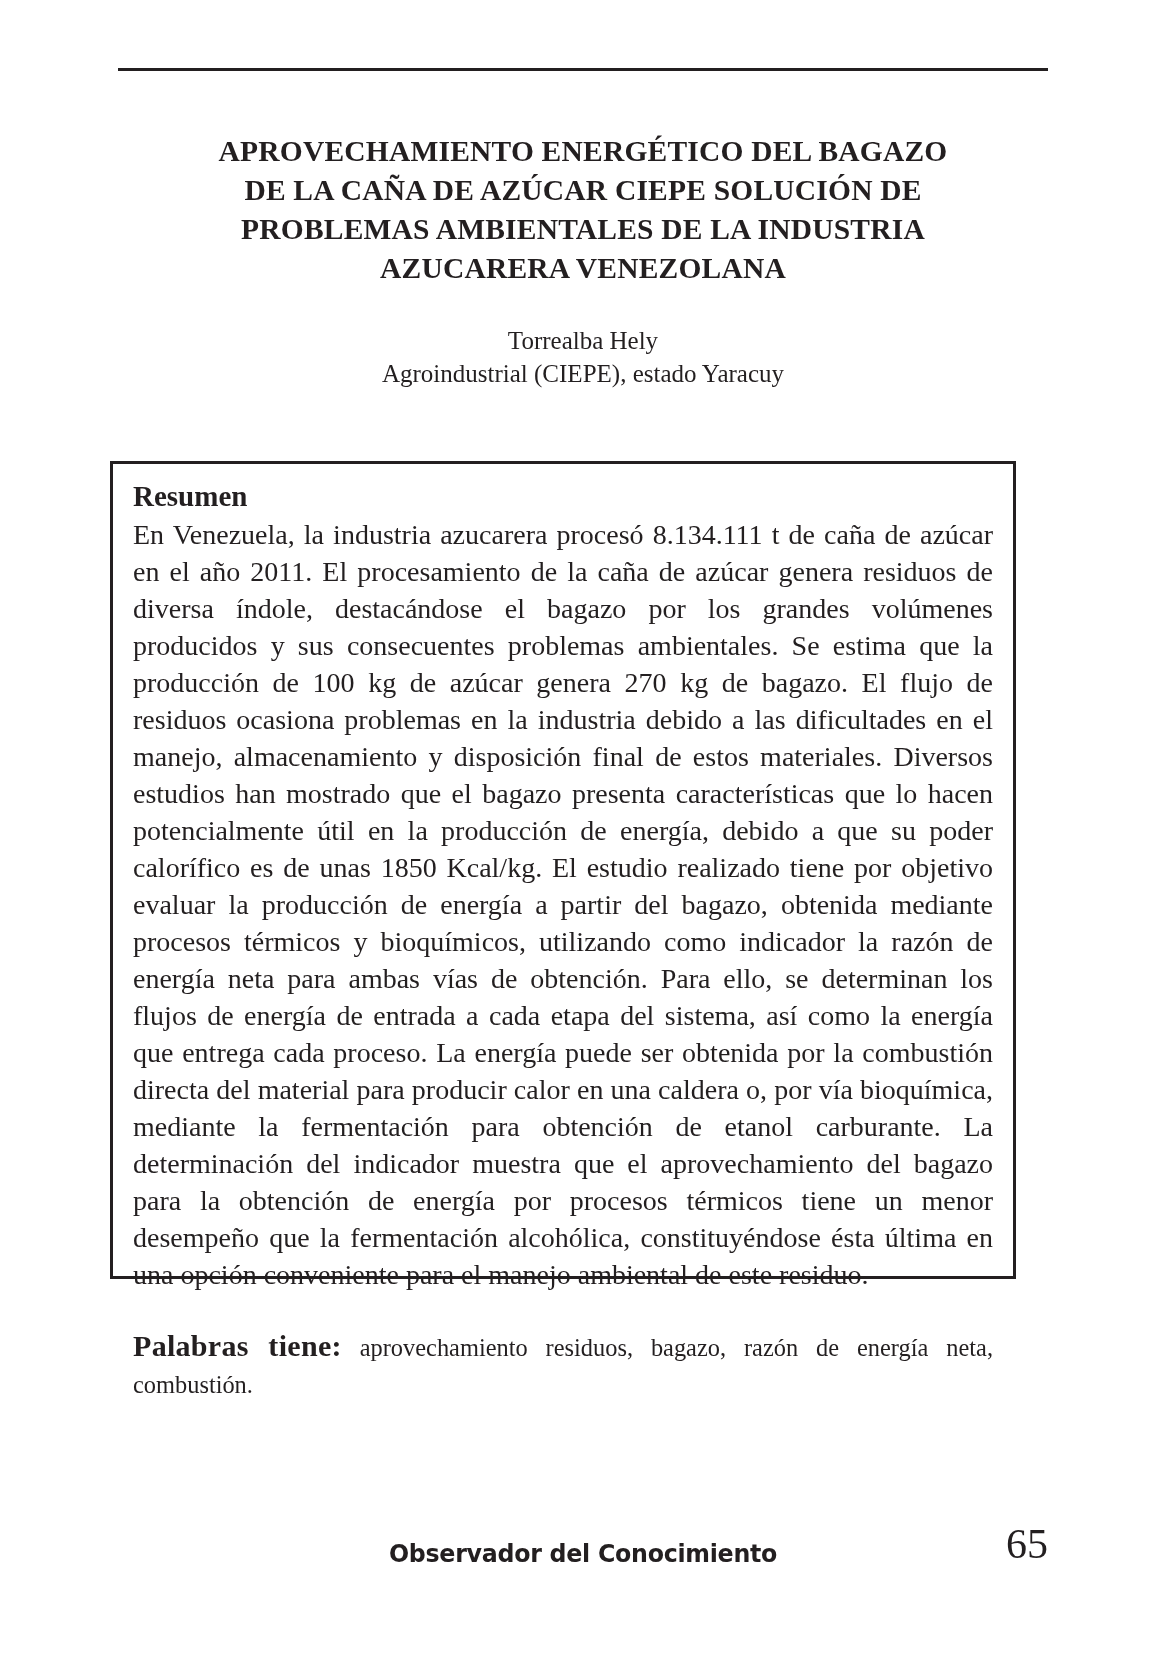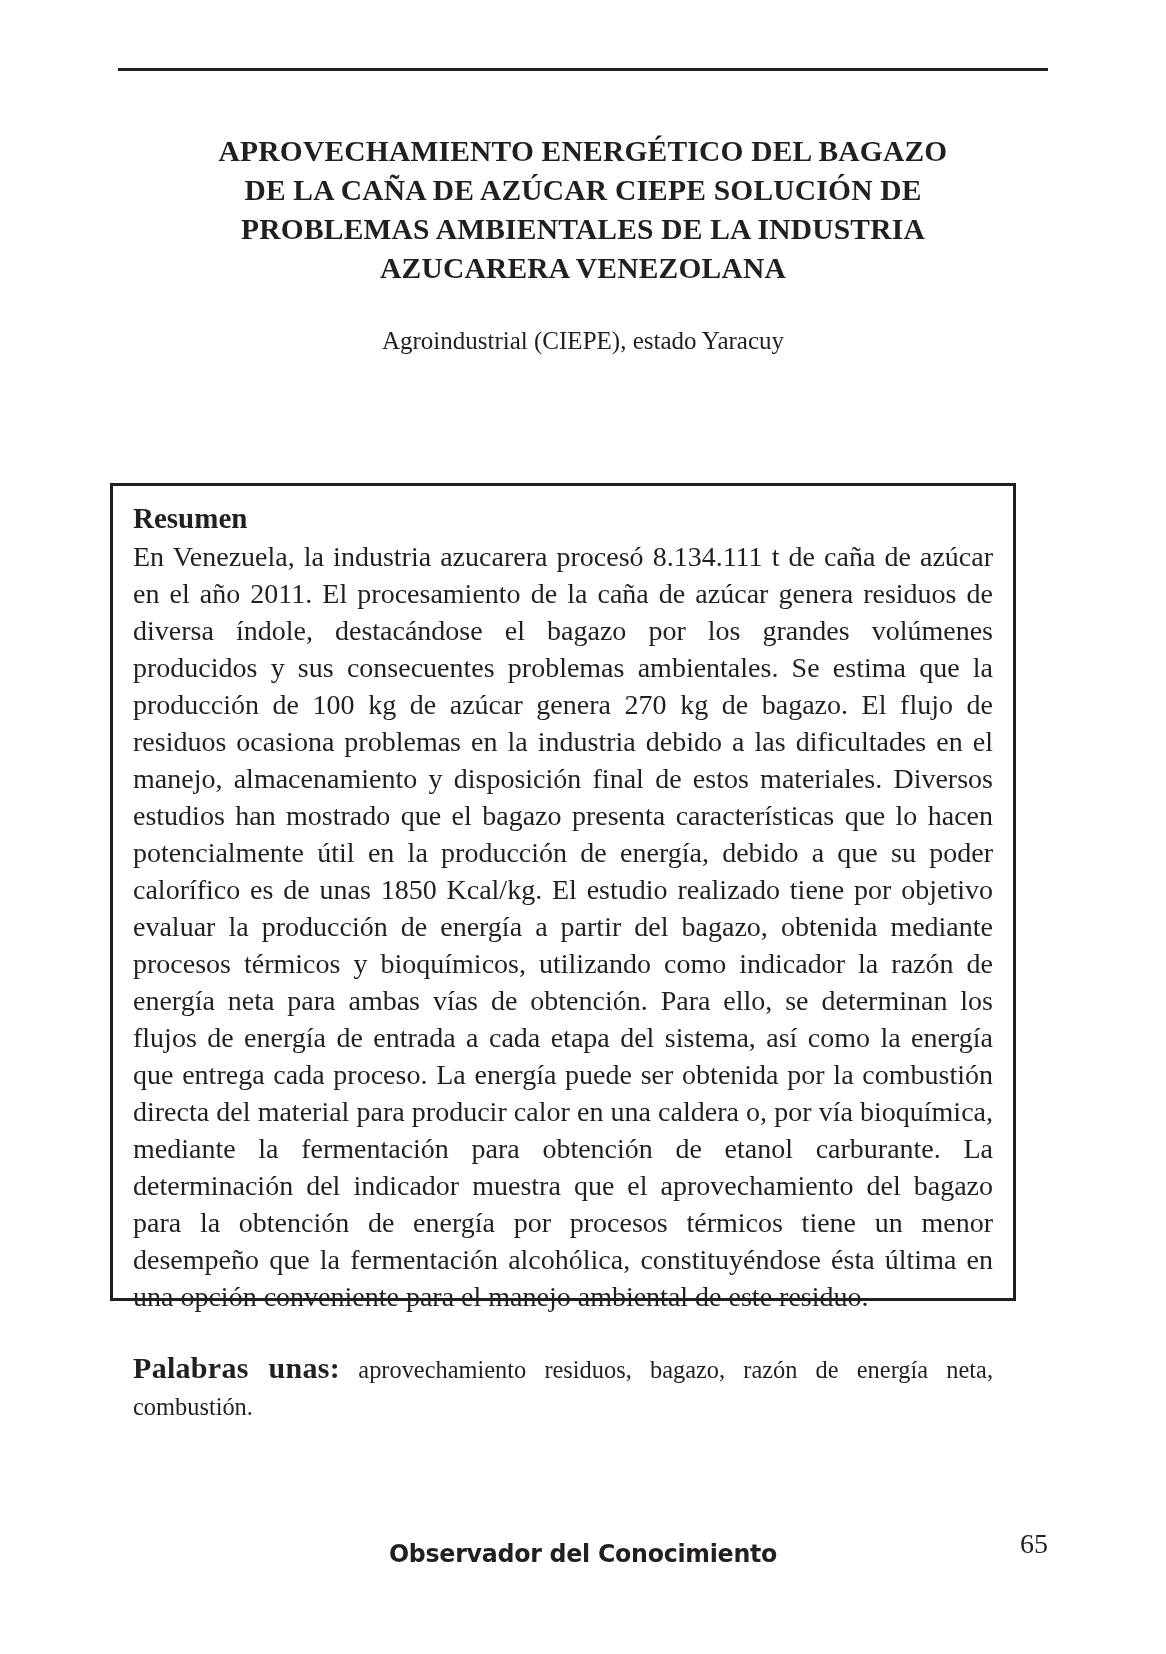--- a/index.html
+++ b/index.html
@@ -63,21 +63,21 @@
     font-size: 25px;
     line-height: 32.5px;
     color: #231f20;
     white-space: nowrap;
   }
 
   
   .abstract-box {
     position: absolute;
     left: 110px;
-    top: 483px;
+    top: 461px;
     width: 906px;
     height: 818px;
     border: 3px solid #231f20;
     box-sizing: border-box;
     background: #ffffff;
   }
   .abstract-inner {
     padding: 14px 20px 0 20px;
   }
   .abstract-heading {
@@ -120,47 +120,48 @@
     font-weight: bold;
     font-size: 25.5px;
     letter-spacing: -0.3px;
     color: #231f20;
     transform: scaleX(0.93);
   }
   .page-number {
     position: absolute;
     right: 118px;
     top: 1522px;
-    font-size: 28px;
+    font-size: 42px;
     line-height: 44px;
     color: #231f20;
   }
 </style>
 </head>
 <body>
 
 <div class="page">
 
   <div class="top-rule"></div>
 
   <div class="title-block">
     <div class="title-line">APROVECHAMIENTO ENERGÉTICO DEL  BAGAZO</div>
     <div class="title-line">DE  LA CAÑA  DE  AZÚCAR   CIEPE SOLUCIÓN DE</div>
     <div class="title-line">PROBLEMAS AMBIENTALES DE  LA INDUSTRIA</div>
     <div class="title-line">AZUCARERA VENEZOLANA</div>
   </div>
 
   <div class="author-block">
+    <div class="author-line">Torrealba Hely</div>
     <div class="author-line">Agroindustrial (CIEPE), estado Yaracuy</div>
   </div>
 
   <div class="abstract-box">
     <div class="abstract-inner">
       <div class="abstract-heading">Resumen</div>
       <p class="abstract-body">En  Venezuela, la industria azucarera procesó 8.134.111 t de  caña de  azúcar en  el año 2011.  El procesamiento de  la caña de  azúcar genera residuos de  diversa índole, destacándose el  bagazo por  los  grandes volúmenes producidos y  sus consecuentes problemas ambientales. Se  estima que  la producción de  100  kg de  azúcar genera 270 kg  de  bagazo. El flujo de  residuos ocasiona problemas en  la industria debido a  las dificultades en  el  manejo, almacenamiento y disposición final  de  estos  materiales. Diversos estudios han  mostrado que  el bagazo presenta características que  lo hacen potencialmente útil en  la producción de  energía, debido a  que   su  poder   calorífico es de unas  1850   Kcal/kg.  El estudio  realizado  tiene  por  objetivo  evaluar  la  producción de energía  a   partir del  bagazo, obtenida  mediante  procesos  térmicos  y  bioquímicos, utilizando como  indicador la razón  de  energía neta  para  ambas vías de  obtención. Para ello, se determinan los flujos de  energía de  entrada a  cada etapa del sistema, así como la energía que  entrega cada proceso. La energía puede ser obtenida por  la combustión directa del material para  producir calor en  una  caldera o, por  vía bioquímica, mediante la fermentación para  obtención de  etanol carburante. La determinación del indicador muestra que  el aprovechamiento del bagazo para  la obtención de  energía por  procesos térmicos tiene un  menor  desempeño que  la fermentación alcohólica, constituyéndose ésta última en  una  opción conveniente para  el manejo ambiental de  este residuo.</p>
-      <div class="keywords"><span class="keywords-label">Palabras  unas:</span><span> aprovechamiento  residuos,  bagazo,  razón   de  energía  neta, combustión.</span></div>
+      <div class="keywords"><span class="keywords-label">Palabras  tiene:</span><span> aprovechamiento  residuos,  bagazo,  razón   de  energía  neta, combustión.</span></div>
     </div>
   </div>
 
   <div class="footer-title">Observador del Conocimiento</div>
   <div class="page-number">65</div>
 
 </div>
 
 </body></html>

